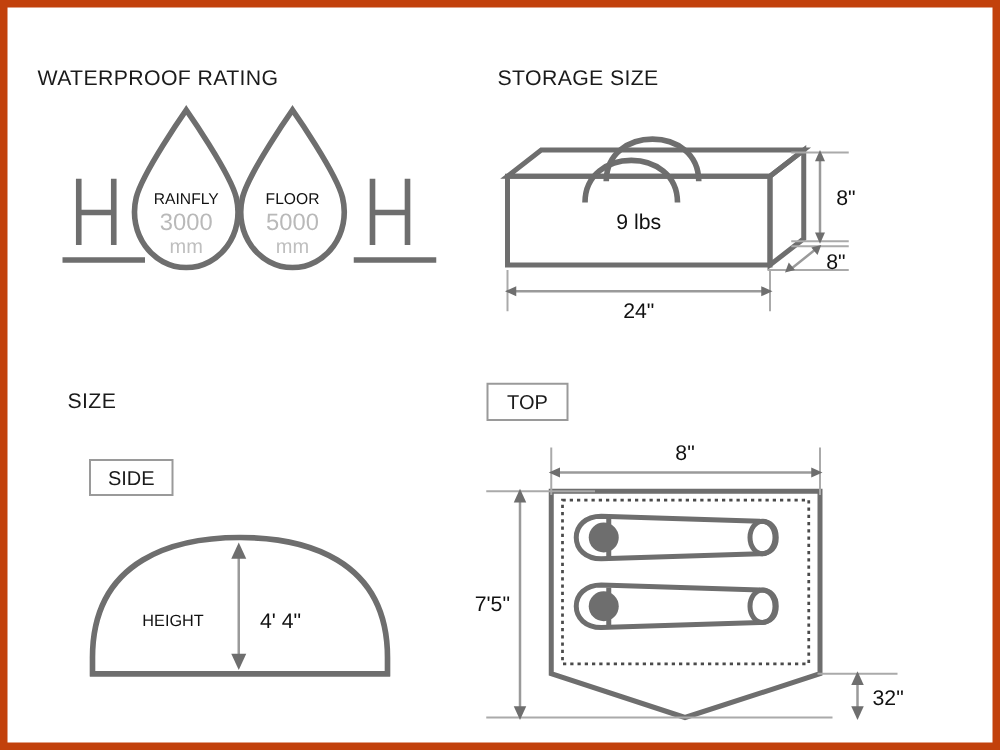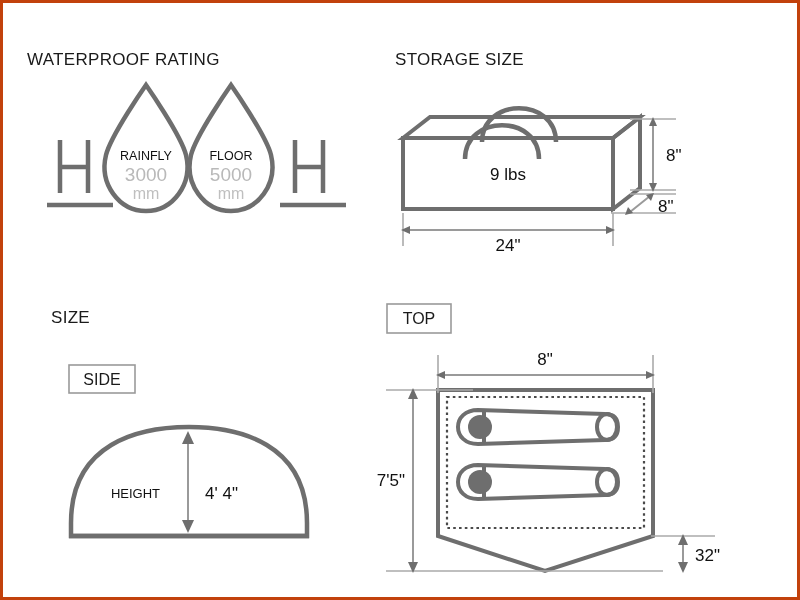--- a/index.html
+++ b/index.html
@@ -14,21 +14,21 @@
     font-family: "Liberation Sans", sans-serif;
     position: relative;
     overflow: hidden;
   }
   #sheet {
     position: absolute;
     left: 0; top: 0;
     width: 800px;
     height: 600px;
     background: #ffffff;
-    border: 3px solid #c2410c;
+    border: 6px solid #c2410c;
   }
   svg { display: block; }
   .hdr {
     font-family: "Liberation Sans", sans-serif;
     font-size: 17px;
     fill: #1a1a1a;
     letter-spacing: 0.3px;
   }
   .boxlabel {
     font-family: "Liberation Sans", sans-serif;

